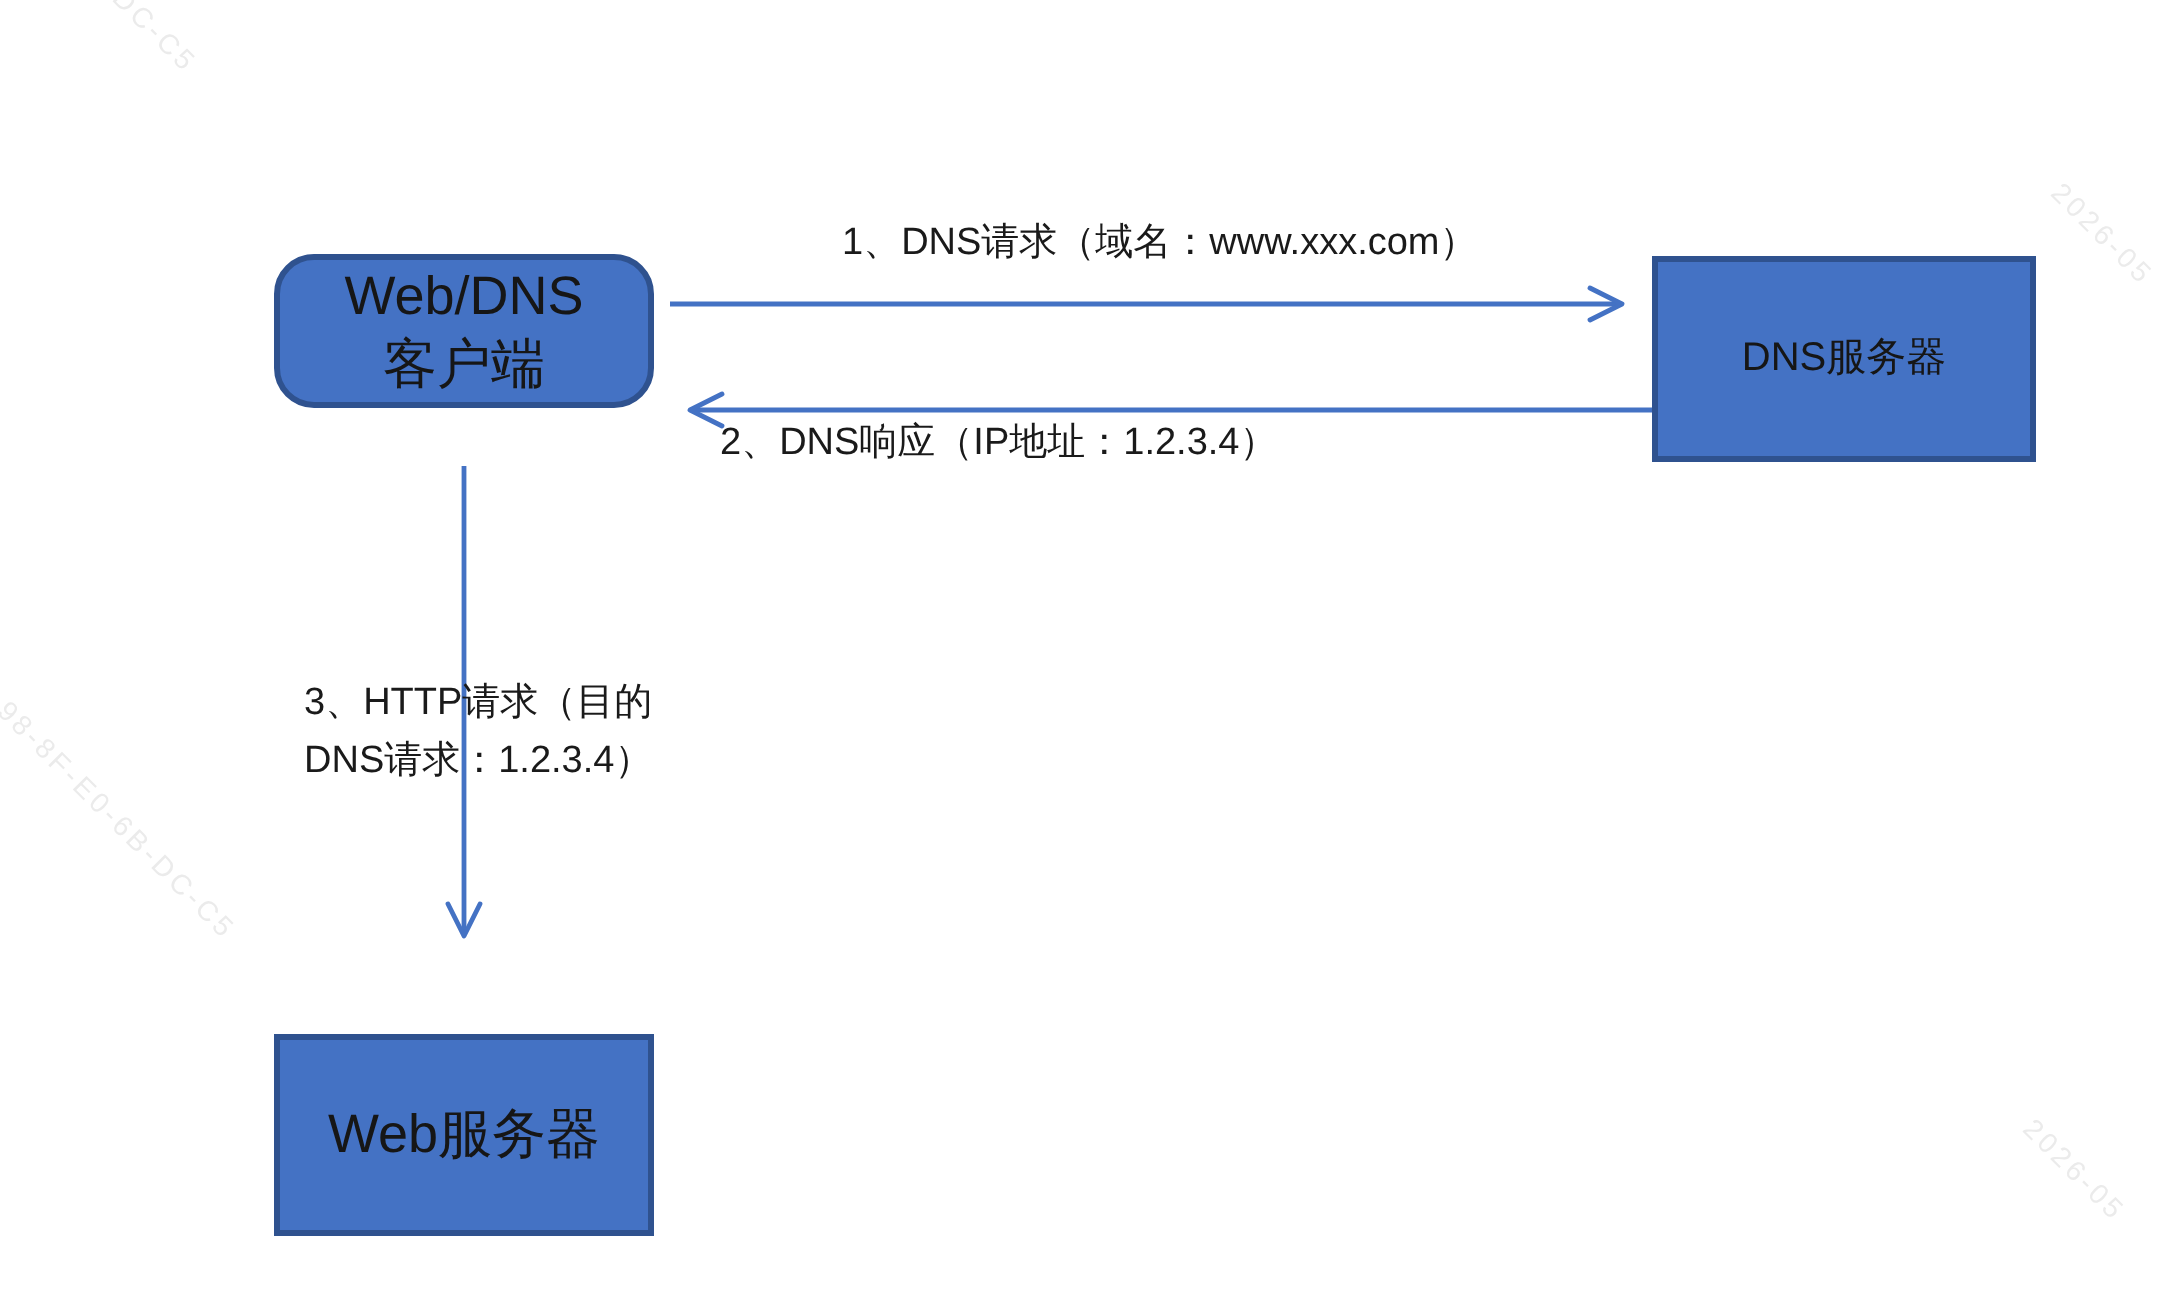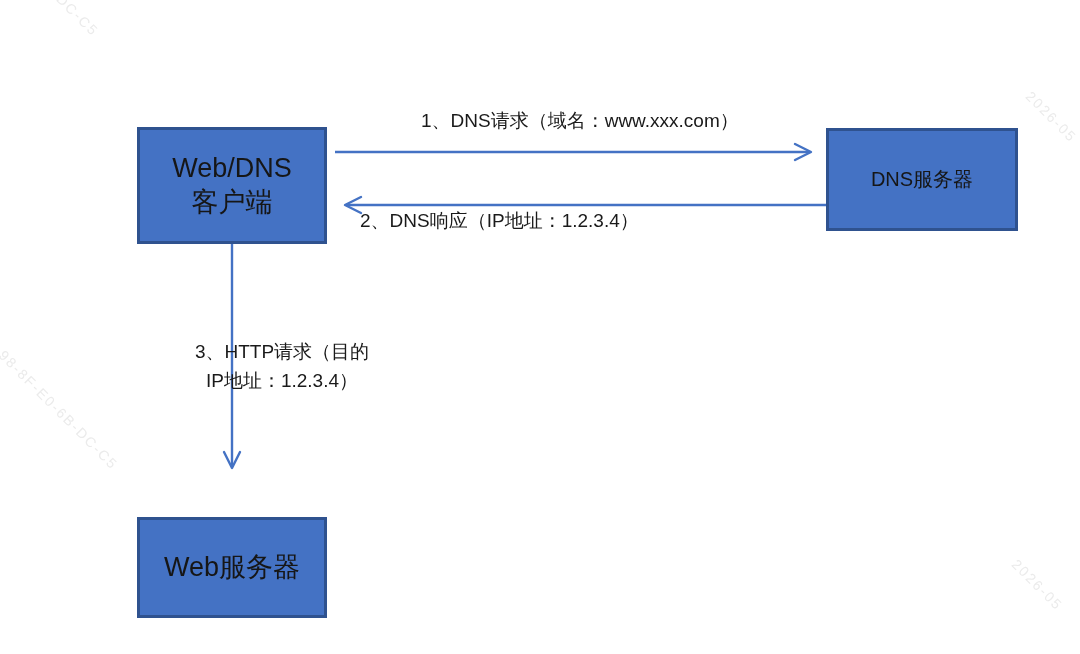--- a/index.html
+++ b/index.html
@@ -17,33 +17,33 @@
     box-sizing:border-box;
     display:flex;
     flex-direction:column;
     align-items:center;
     justify-content:center;
     color:#161616;
     font-size:27px;
     line-height:1.25;
     text-align:center;
   }
-  .node-client{left:137px;top:127px;width:190px;height:117px;}
+  .node-client{left:137px;top:127px;width:190px;height:77px;border-radius:20px;}
   .node-dns{left:826px;top:128px;width:192px;height:103px;font-size:20px;}
   .node-web{left:137px;top:477px;width:190px;height:101px;margin-top:40px;}
   .arrows{position:absolute;left:0;top:0;width:1080px;height:654px;}
   .edge-label{
     position:absolute;
     color:#1a1a1a;
     font-size:19px;
     white-space:nowrap;
   }
   .edge-label-1{left:378px;top:108px;margin-left:43px;}
   .edge-label-2{left:360px;top:208px;}
-  .edge-label-3{left:167px;top:337px;line-height:29px;white-space:normal;width:230px;text-align:center;}
+  .edge-label-3{left:152px;top:337px;line-height:29px;white-space:normal;width:230px;}
   .watermark{
     position:absolute;
     color:#ebebeb;
     font-size:14px;
     letter-spacing:2px;
     white-space:nowrap;
     transform-origin:left top;
     transform:rotate(45deg);
     user-select:none;
   }
@@ -85,16 +85,16 @@
   <div class="node node-web">
     <div>Web服务器</div>
   </div>
 
   <div class="edge-label edge-label-1">1、DNS请求（域名：www.xxx.com）</div>
 
   <div class="edge-label edge-label-2">2、DNS响应（IP地址：1.2.3.4）</div>
 
   <div class="edge-label edge-label-3">
     <div>3、HTTP请求（目的</div>
-    <div>IP地址：1.2.3.4）</div>
+    <div>DNS请求：1.2.3.4）</div>
   </div>
 
 </div>
 
 </body></html>

